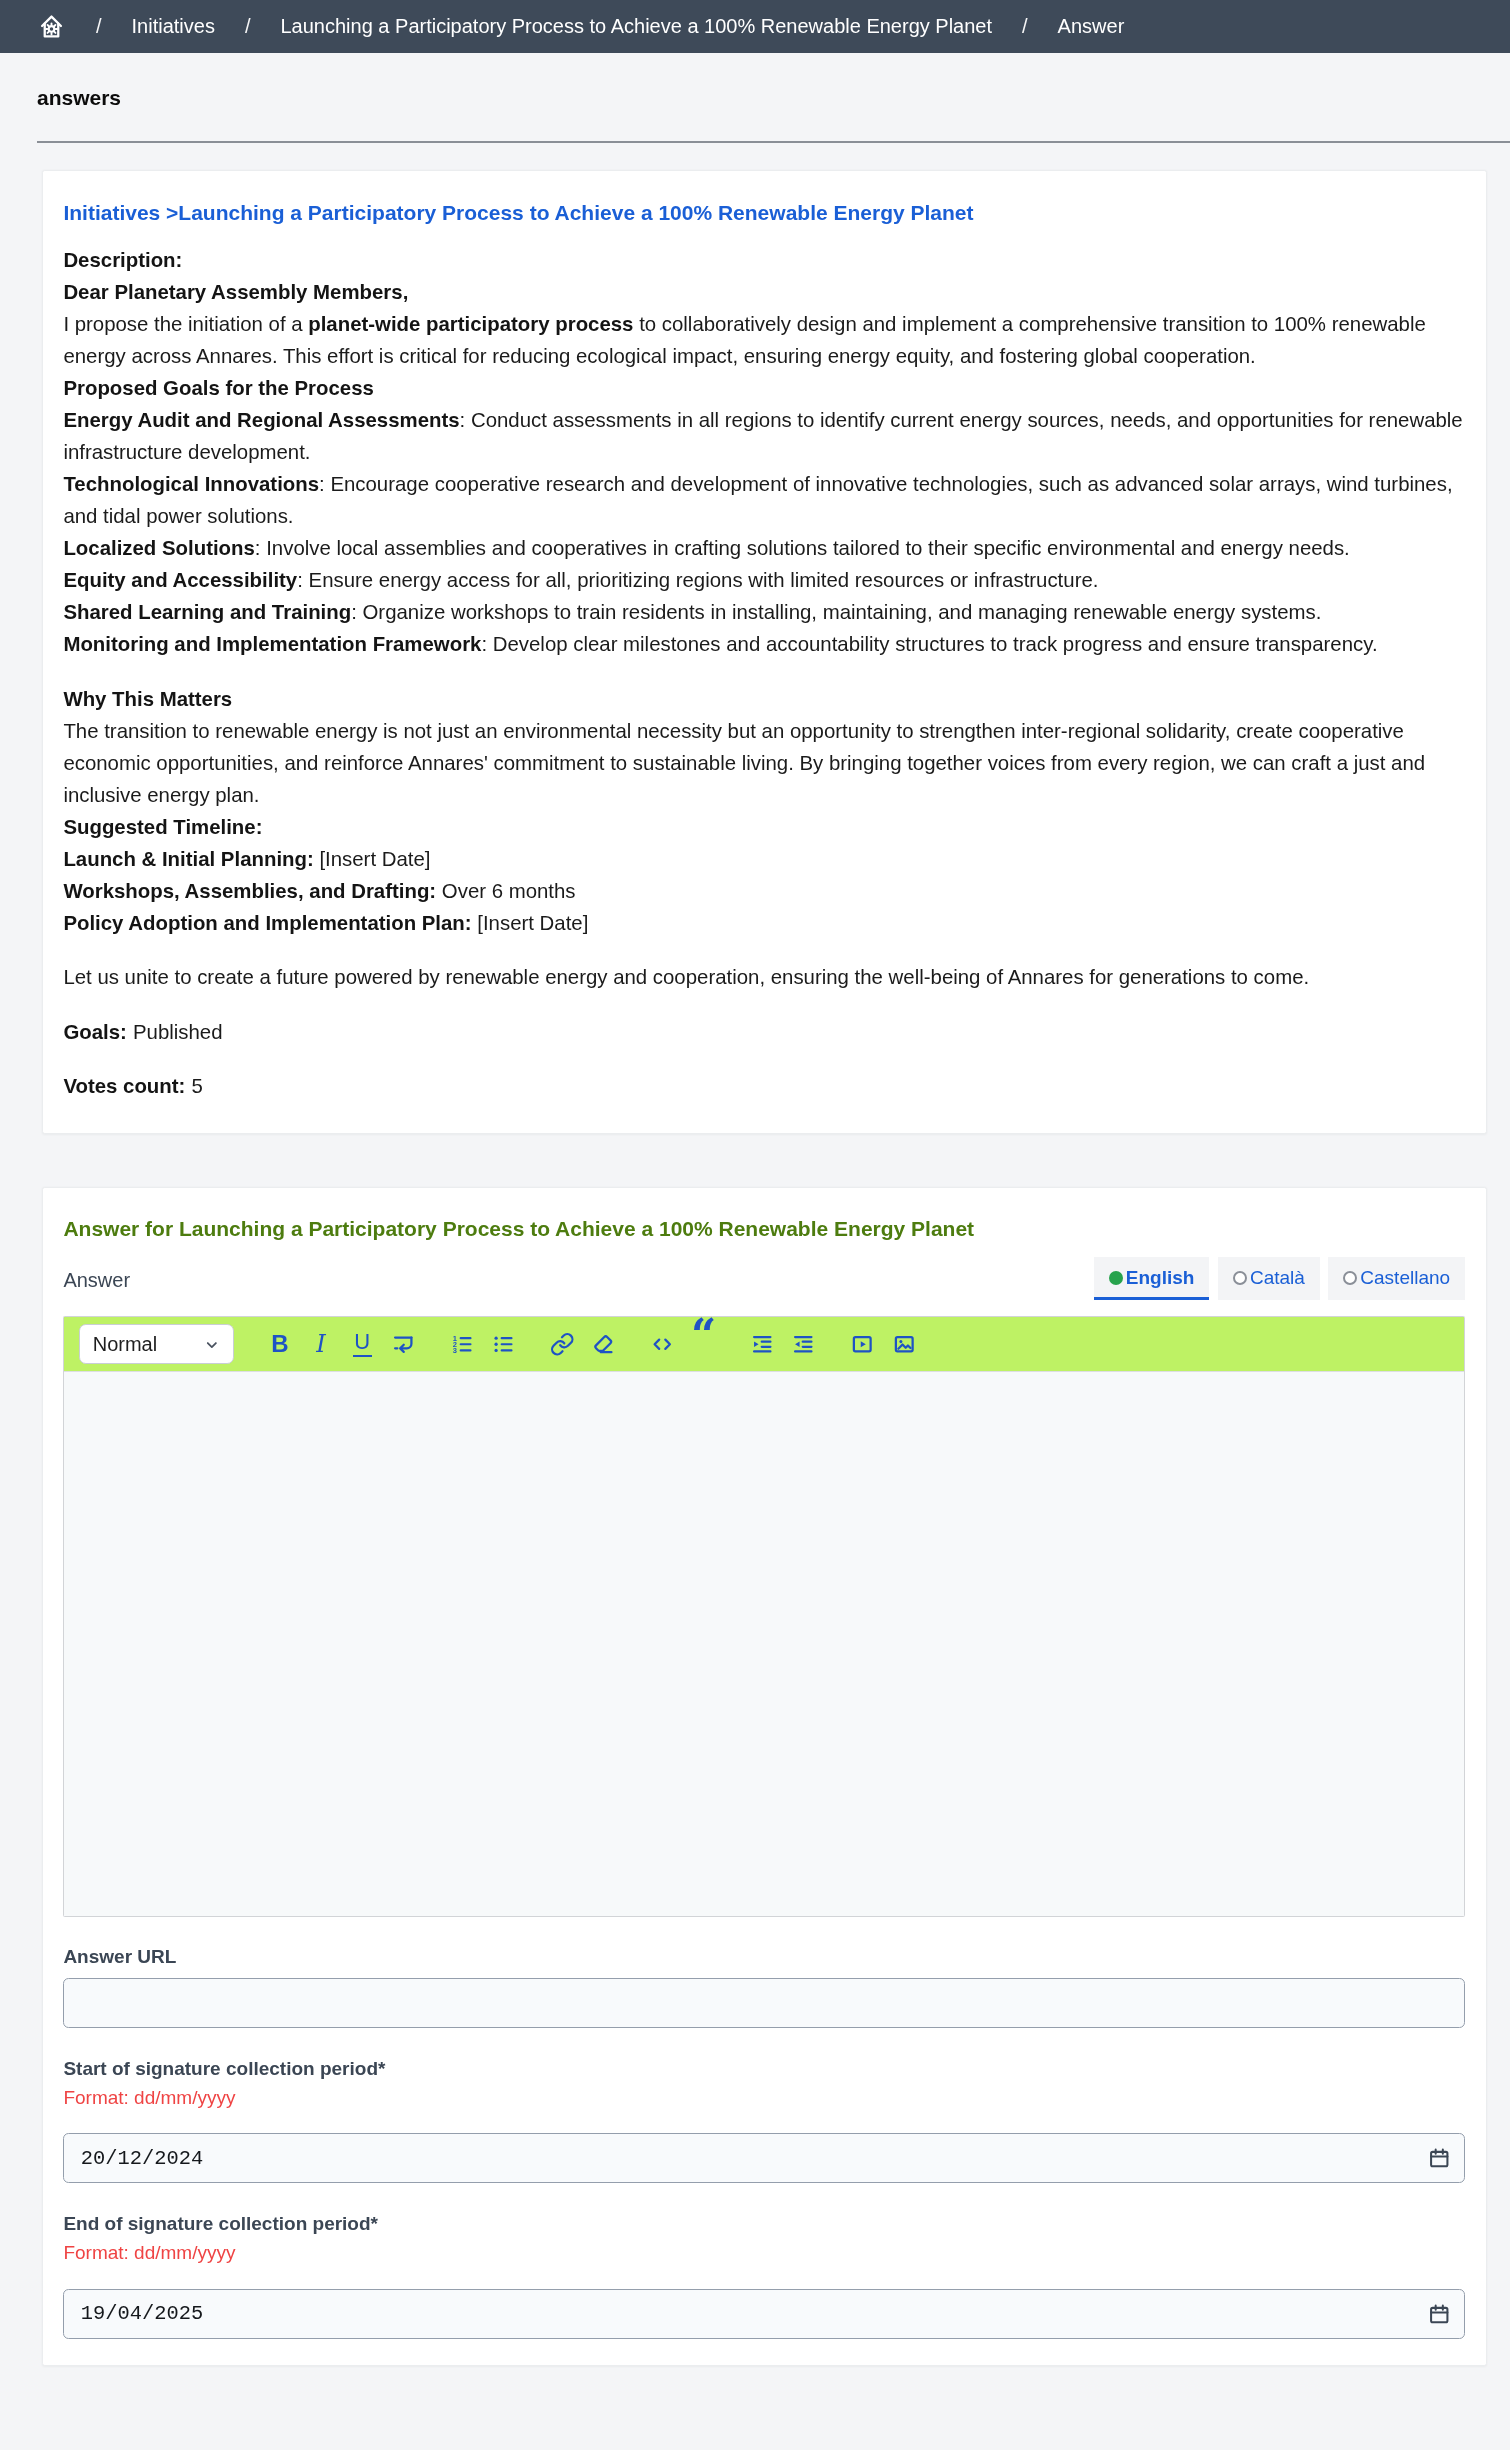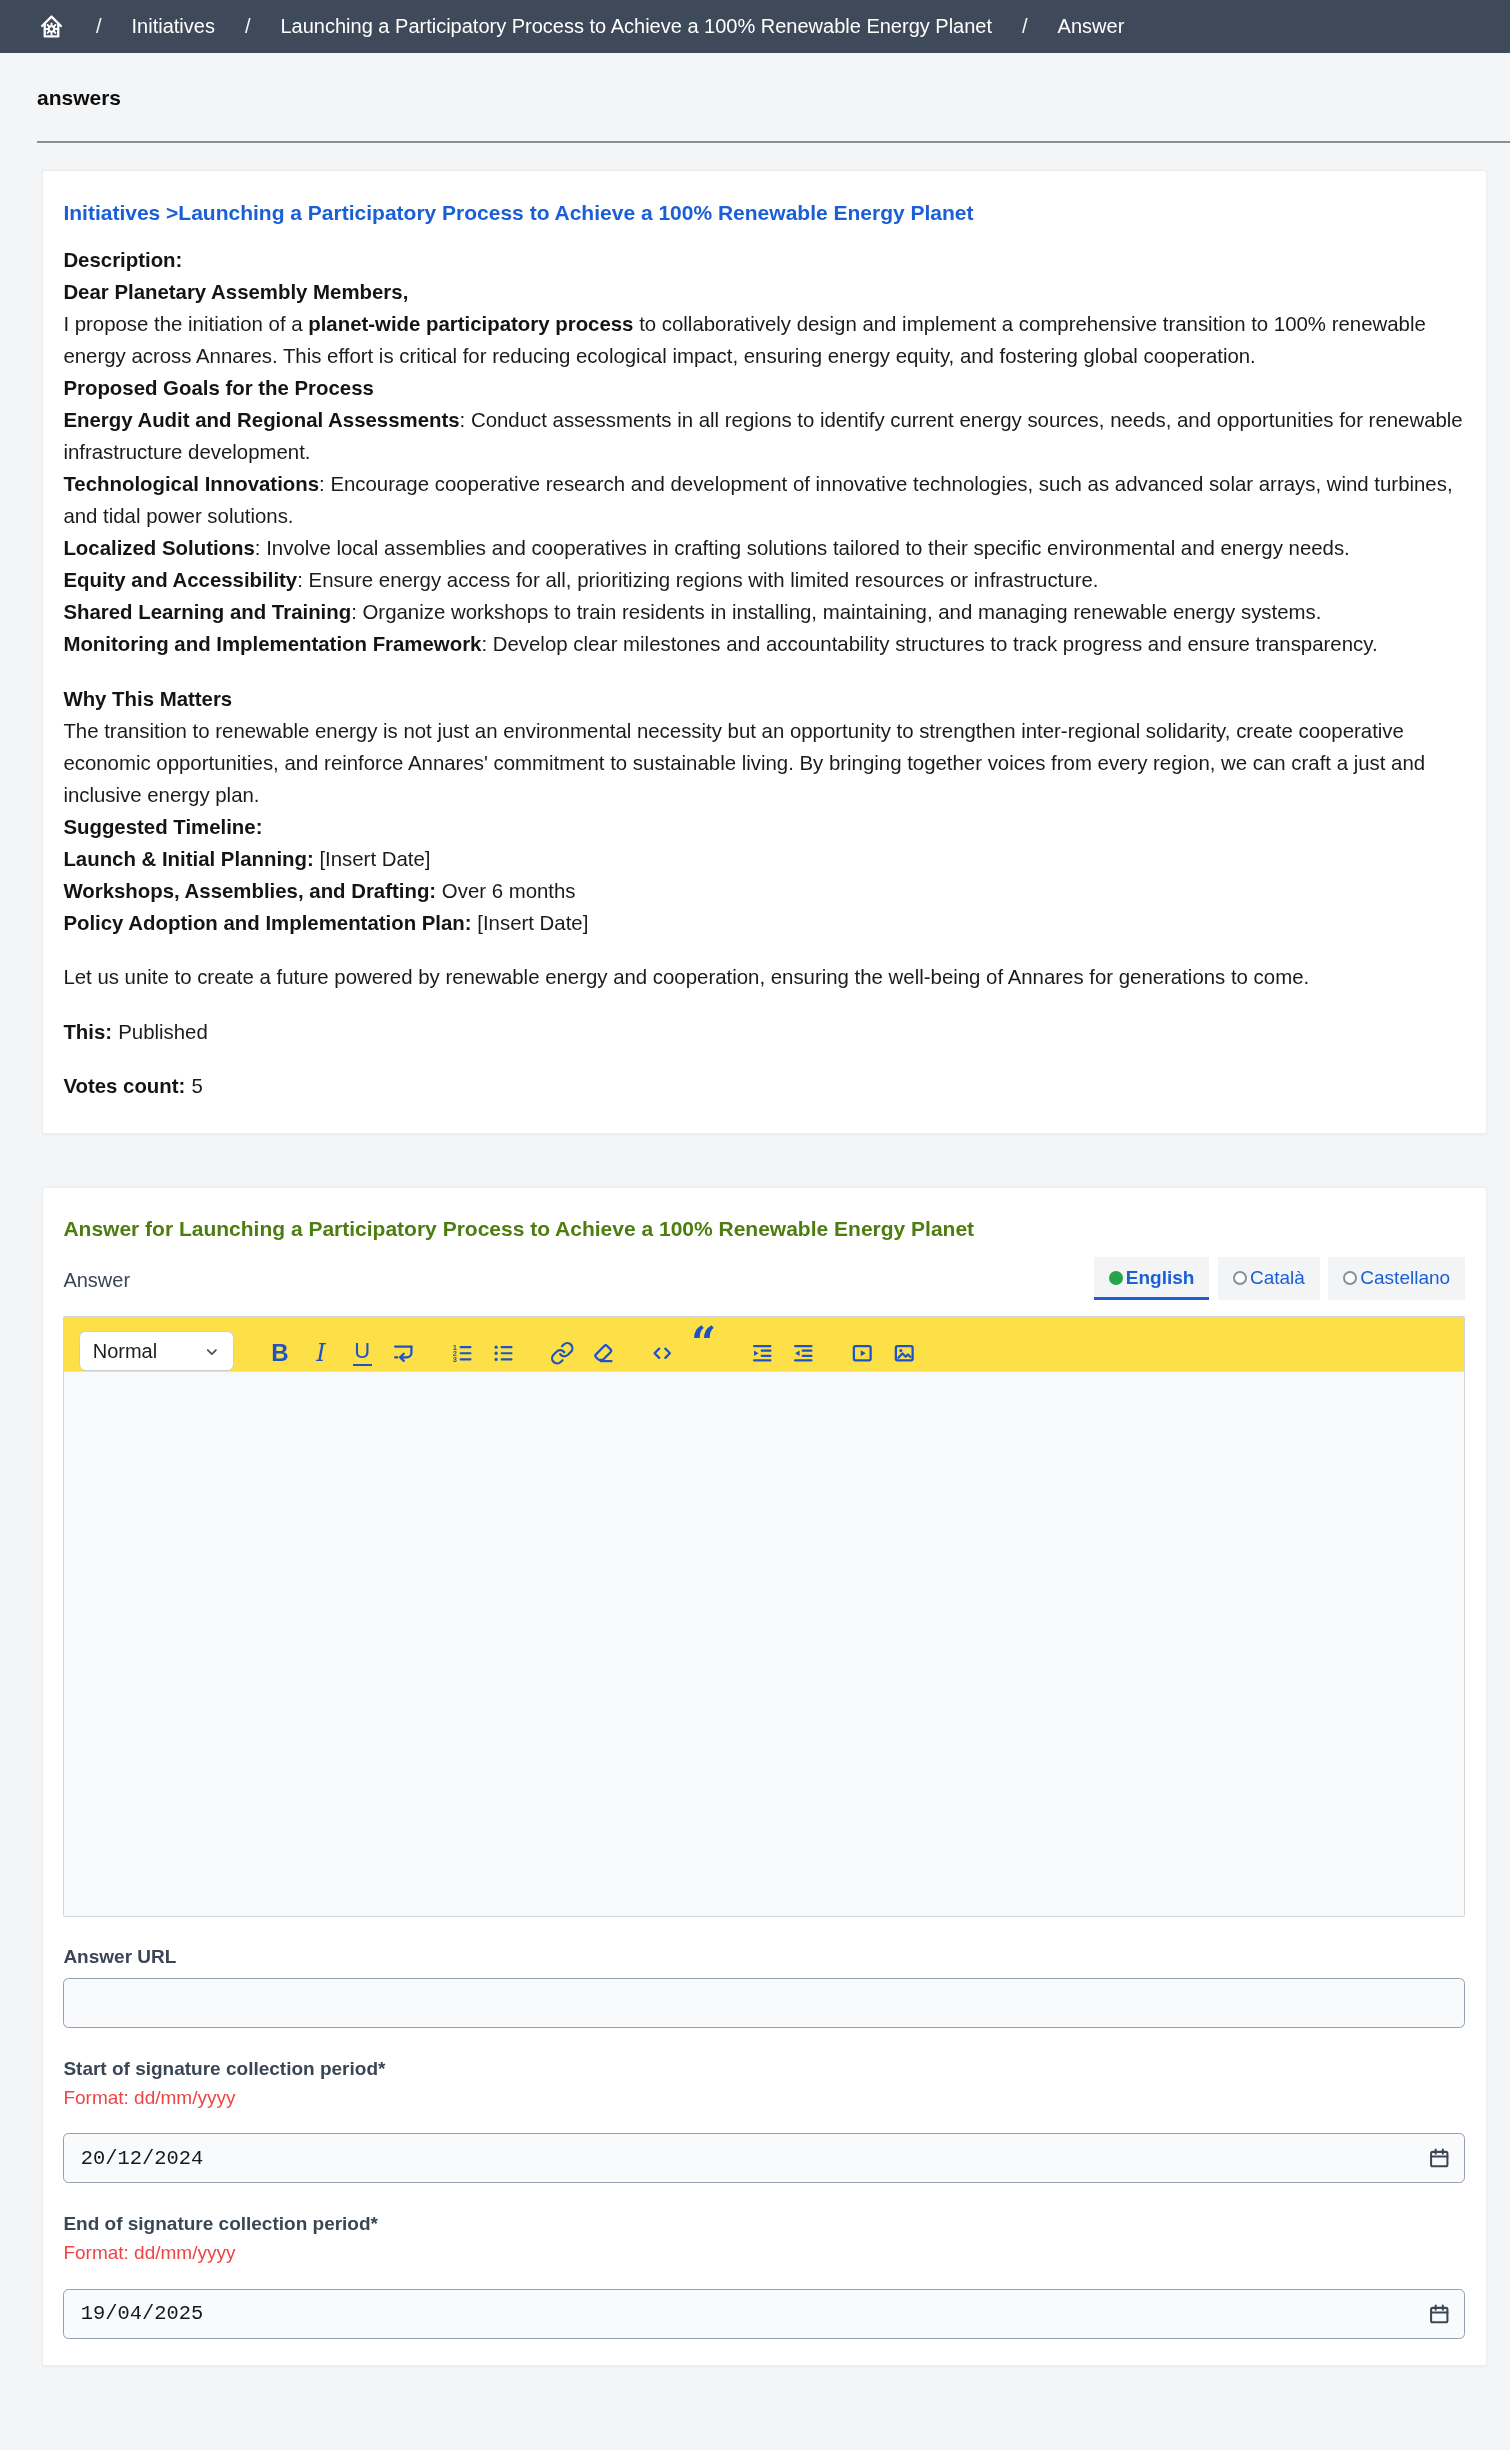--- a/index.html
+++ b/index.html
@@ -47,22 +47,22 @@
     background:#f3f4f6; padding:9.5px 15px 8.2px 15px;
     font-size:19px; color:#1a5fd6; cursor:pointer;
     border-bottom:3.4px solid transparent;
   }
   .lang-tab.selected { font-weight:700; border-bottom-color:#1a5fd6; }
   .radio { width:14.3px; height:14.3px; border-radius:50%; border:2px solid #8a8f98; background:#fff; flex:0 0 auto; }
   .radio.on { border:none; background:#27a34d; }
   
   .editor { margin-top:16.4px; border:1.4px solid #d2d4d7; border-radius:1.4px; background:#fff; }
   .toolbar {
-    height:55px; display:flex; align-items:flex-end; padding:0 15px;
-    border-bottom:1.4px solid #dddfe2; background:#fde047;
+    height:55px; display:flex; align-items:center; padding:0 15px;
+    border-bottom:1.4px solid #dddfe2; background:#bef264;
   }
   .par-select {
     width:155px; height:40px; border:1.4px solid #c9ced4; border-radius:6.8px;
     display:flex; align-items:center; justify-content:space-between;
     padding:0 12.3px; font-size:20px; color:#1e1e1e; margin-right:29px;
     background:#fff; cursor:pointer; flex:0 0 auto;
   }
   .par-select .chev { color:#4a5360; display:flex; }
   .tb-btn {
     width:33px; height:37px; display:flex; align-items:center; justify-content:center;
@@ -130,21 +130,21 @@
       <div class="desc-line"><strong>Monitoring and Implementation Framework</strong><span>: Develop clear milestones and accountability structures to track progress and ensure transparency.</span></div>
       <div class="desc-line gap"><strong>Why This Matters</strong></div>
       <div class="desc-line"><span>The transition to renewable energy is not just an environmental necessity but an opportunity to strengthen inter-regional solidarity, create cooperative economic opportunities, and reinforce Annares' commitment to sustainable living. By bringing together voices from every region, we can craft a just and inclusive energy plan.</span></div>
       <div class="desc-line"><strong>Suggested Timeline:</strong></div>
       <div class="desc-line"><strong>Launch &amp; Initial Planning:</strong><span> [Insert Date]</span></div>
       <div class="desc-line"><strong>Workshops, Assemblies, and Drafting:</strong><span> Over 6 months</span></div>
       <div class="desc-line"><strong>Policy Adoption and Implementation Plan:</strong><span> [Insert Date]</span></div>
       <div class="desc-line gap"><span>Let us unite to create a future powered by renewable energy and cooperation, ensuring the well-being of Annares for generations to come.</span></div>
     </div>
   <div class="meta-row">
-    <b>This:</b><span class="val">Published</span>
+    <b>Goals:</b><span class="val">Published</span>
   </div>
   <div class="meta-row">
     <b>Votes count:</b><span class="val">5</span>
   </div>
 </div>
 
 <div class="card second">
   <div class="answer-title">Answer for Launching a Participatory Process to Achieve a 100% Renewable Energy Planet</div>
 
   <div class="answer-row">

